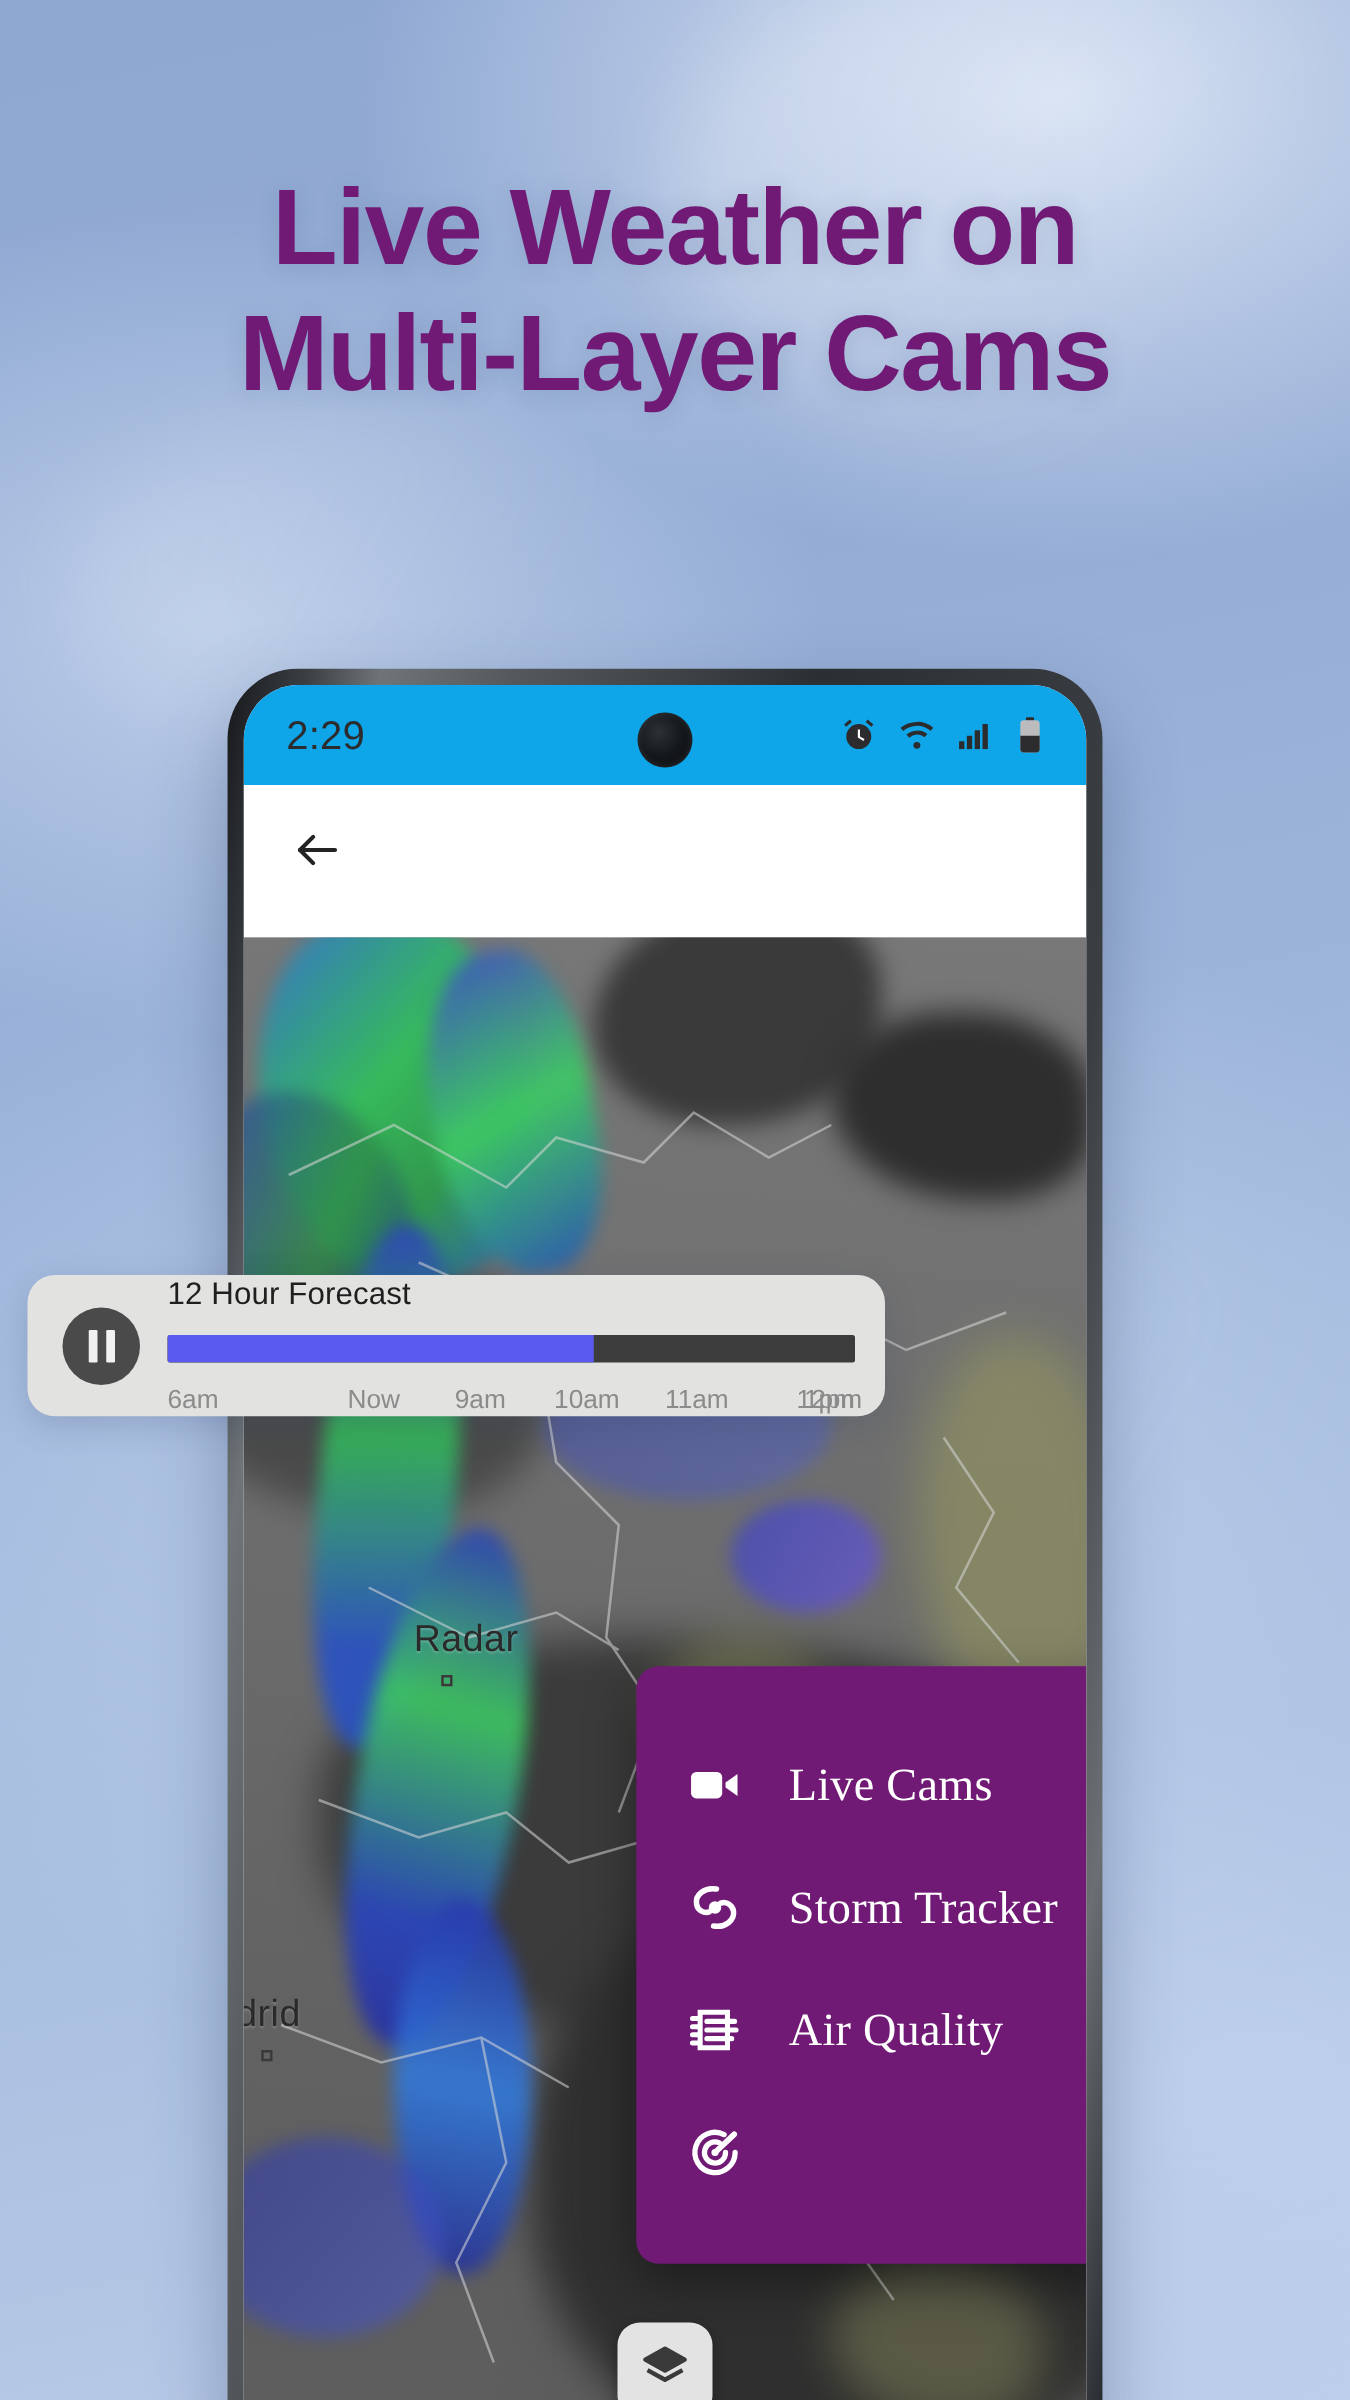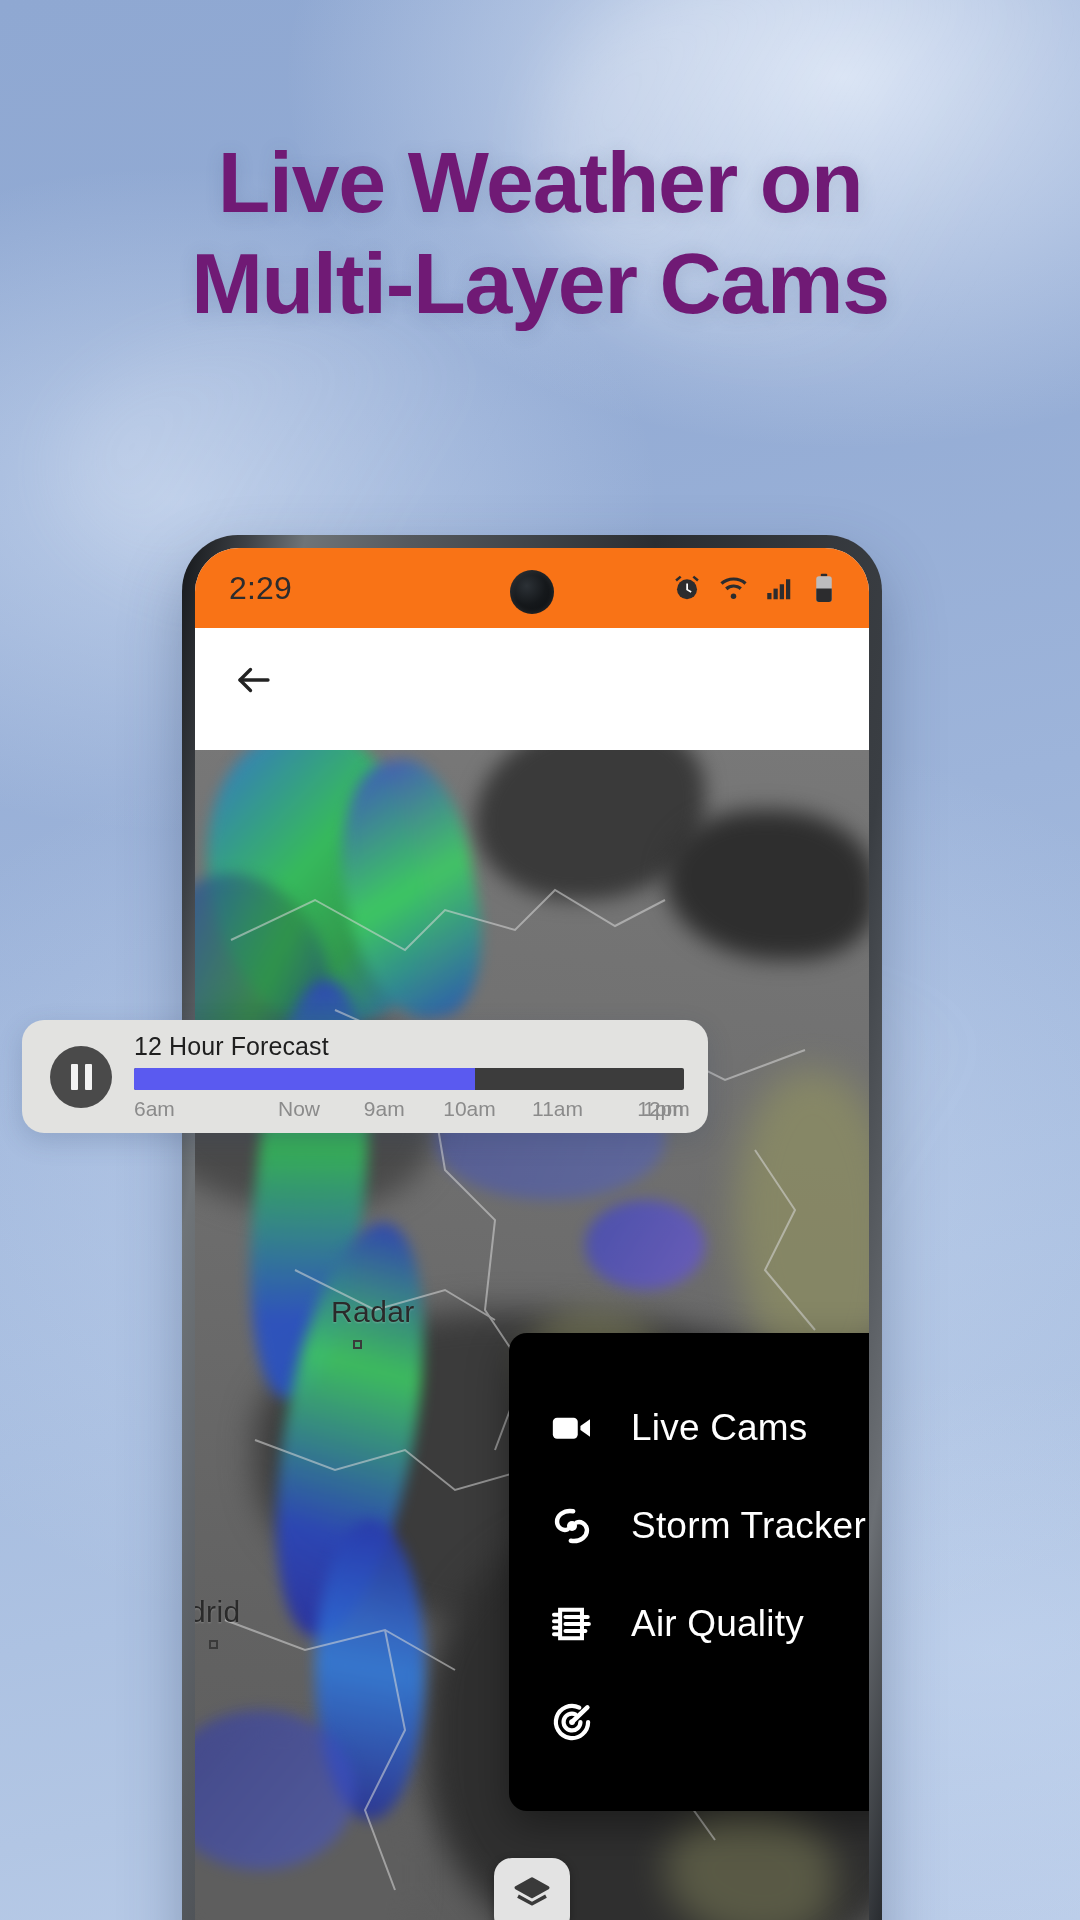--- a/index.html
+++ b/index.html
@@ -52,21 +52,21 @@
   }
   
   .side-btn {
     position:absolute; right:174px; width:6px;
     background:linear-gradient(90deg,#121417,#4b4f54);
     border-radius:0 3px 3px 0;
   }
 
   
   .statusbar {
-    position:relative; height:80px; background:#f97316;
+    position:relative; height:80px; background:#0ea5e9;
     display:flex; align-items:center; justify-content:space-between;
     padding:16px 34px;
   }
   .status-time { font-size:32px; color:#2c2c2e; letter-spacing:.2px; }
   .punchhole {
     position:absolute; left:50%; top:22px; transform:translateX(-50%);
     width:44px; height:44px; border-radius:50%;
     background:radial-gradient(circle at 38% 36%, #2c3136 0%, #15181b 48%, #0b0d0f 100%);
     box-shadow:inset 0 0 6px rgba(255,255,255,.12);
   }
@@ -160,21 +160,21 @@
     padding:0 24px 0 28px;
     box-shadow:0 8px 26px rgba(45,65,100,.20);
   }
   .pause-btn {
     width:62px; height:62px; border-radius:50%;
     background:#4a4a4a; flex:none;
     display:flex; align-items:center; justify-content:center; gap:7px;
     margin-right:22px;
   }
   .pause-bar { width:7px; height:26px; background:#f2f2f2; border-radius:1px; }
-  .forecast-body { flex:1; display:flex; flex-direction:column; gap:7px; }
+  .forecast-body { flex:1; display:flex; flex-direction:column; gap:18px; }
   .forecast-title { font-size:25px; color:#1f1f1f; letter-spacing:.1px; }
   .track {
     position:relative; height:22px; border-radius:2px;
     background:#3c3c3c; overflow:hidden;
   }
   .track-fill { position:absolute; left:0; top:0; bottom:0; background:#5a5af0; }
   .ticks { position:relative; height:24px; }
   .tick {
     position:absolute; top:0; font-size:21px; color:#8b8b8b;
     transform:translateX(-50%); white-space:nowrap;
@@ -286,21 +286,21 @@
       </svg>
 
       <span class="city-label" style="left:136px; top:545px;">Radar</span>
       <div class="city-dot" style="left:158px; top:590px;"></div>
       <span class="city-label" style="left:-6px; top:845px;">drid</span>
       <div class="city-dot" style="left:14px; top:890px;"></div>
       <span class="city-label" style="left:398px; top:726px;">Bo</span>
 
       <div class="user-dot" style="left:357px; top:672px; background:#4f46f0;"></div>
 
-      <div class="menu" style="background: #000000;">
+      <div class="menu" style="background: #701a75; font-family: Liberation Serif, serif;">
         <div class="menu-item">
           <span class="menu-icon">
             <svg width="46" height="46" viewBox="0 0 24 24" fill="#ffffff">
               <rect x="2" y="6.6" width="13" height="11" rx="2.2"></rect>
               <path d="M16.4 11 21.4 7.4v9.2L16.4 13z"></path>
             </svg>
           </span>
           <span class="menu-label">Live Cams</span>
         </div>
         <div class="menu-item">

